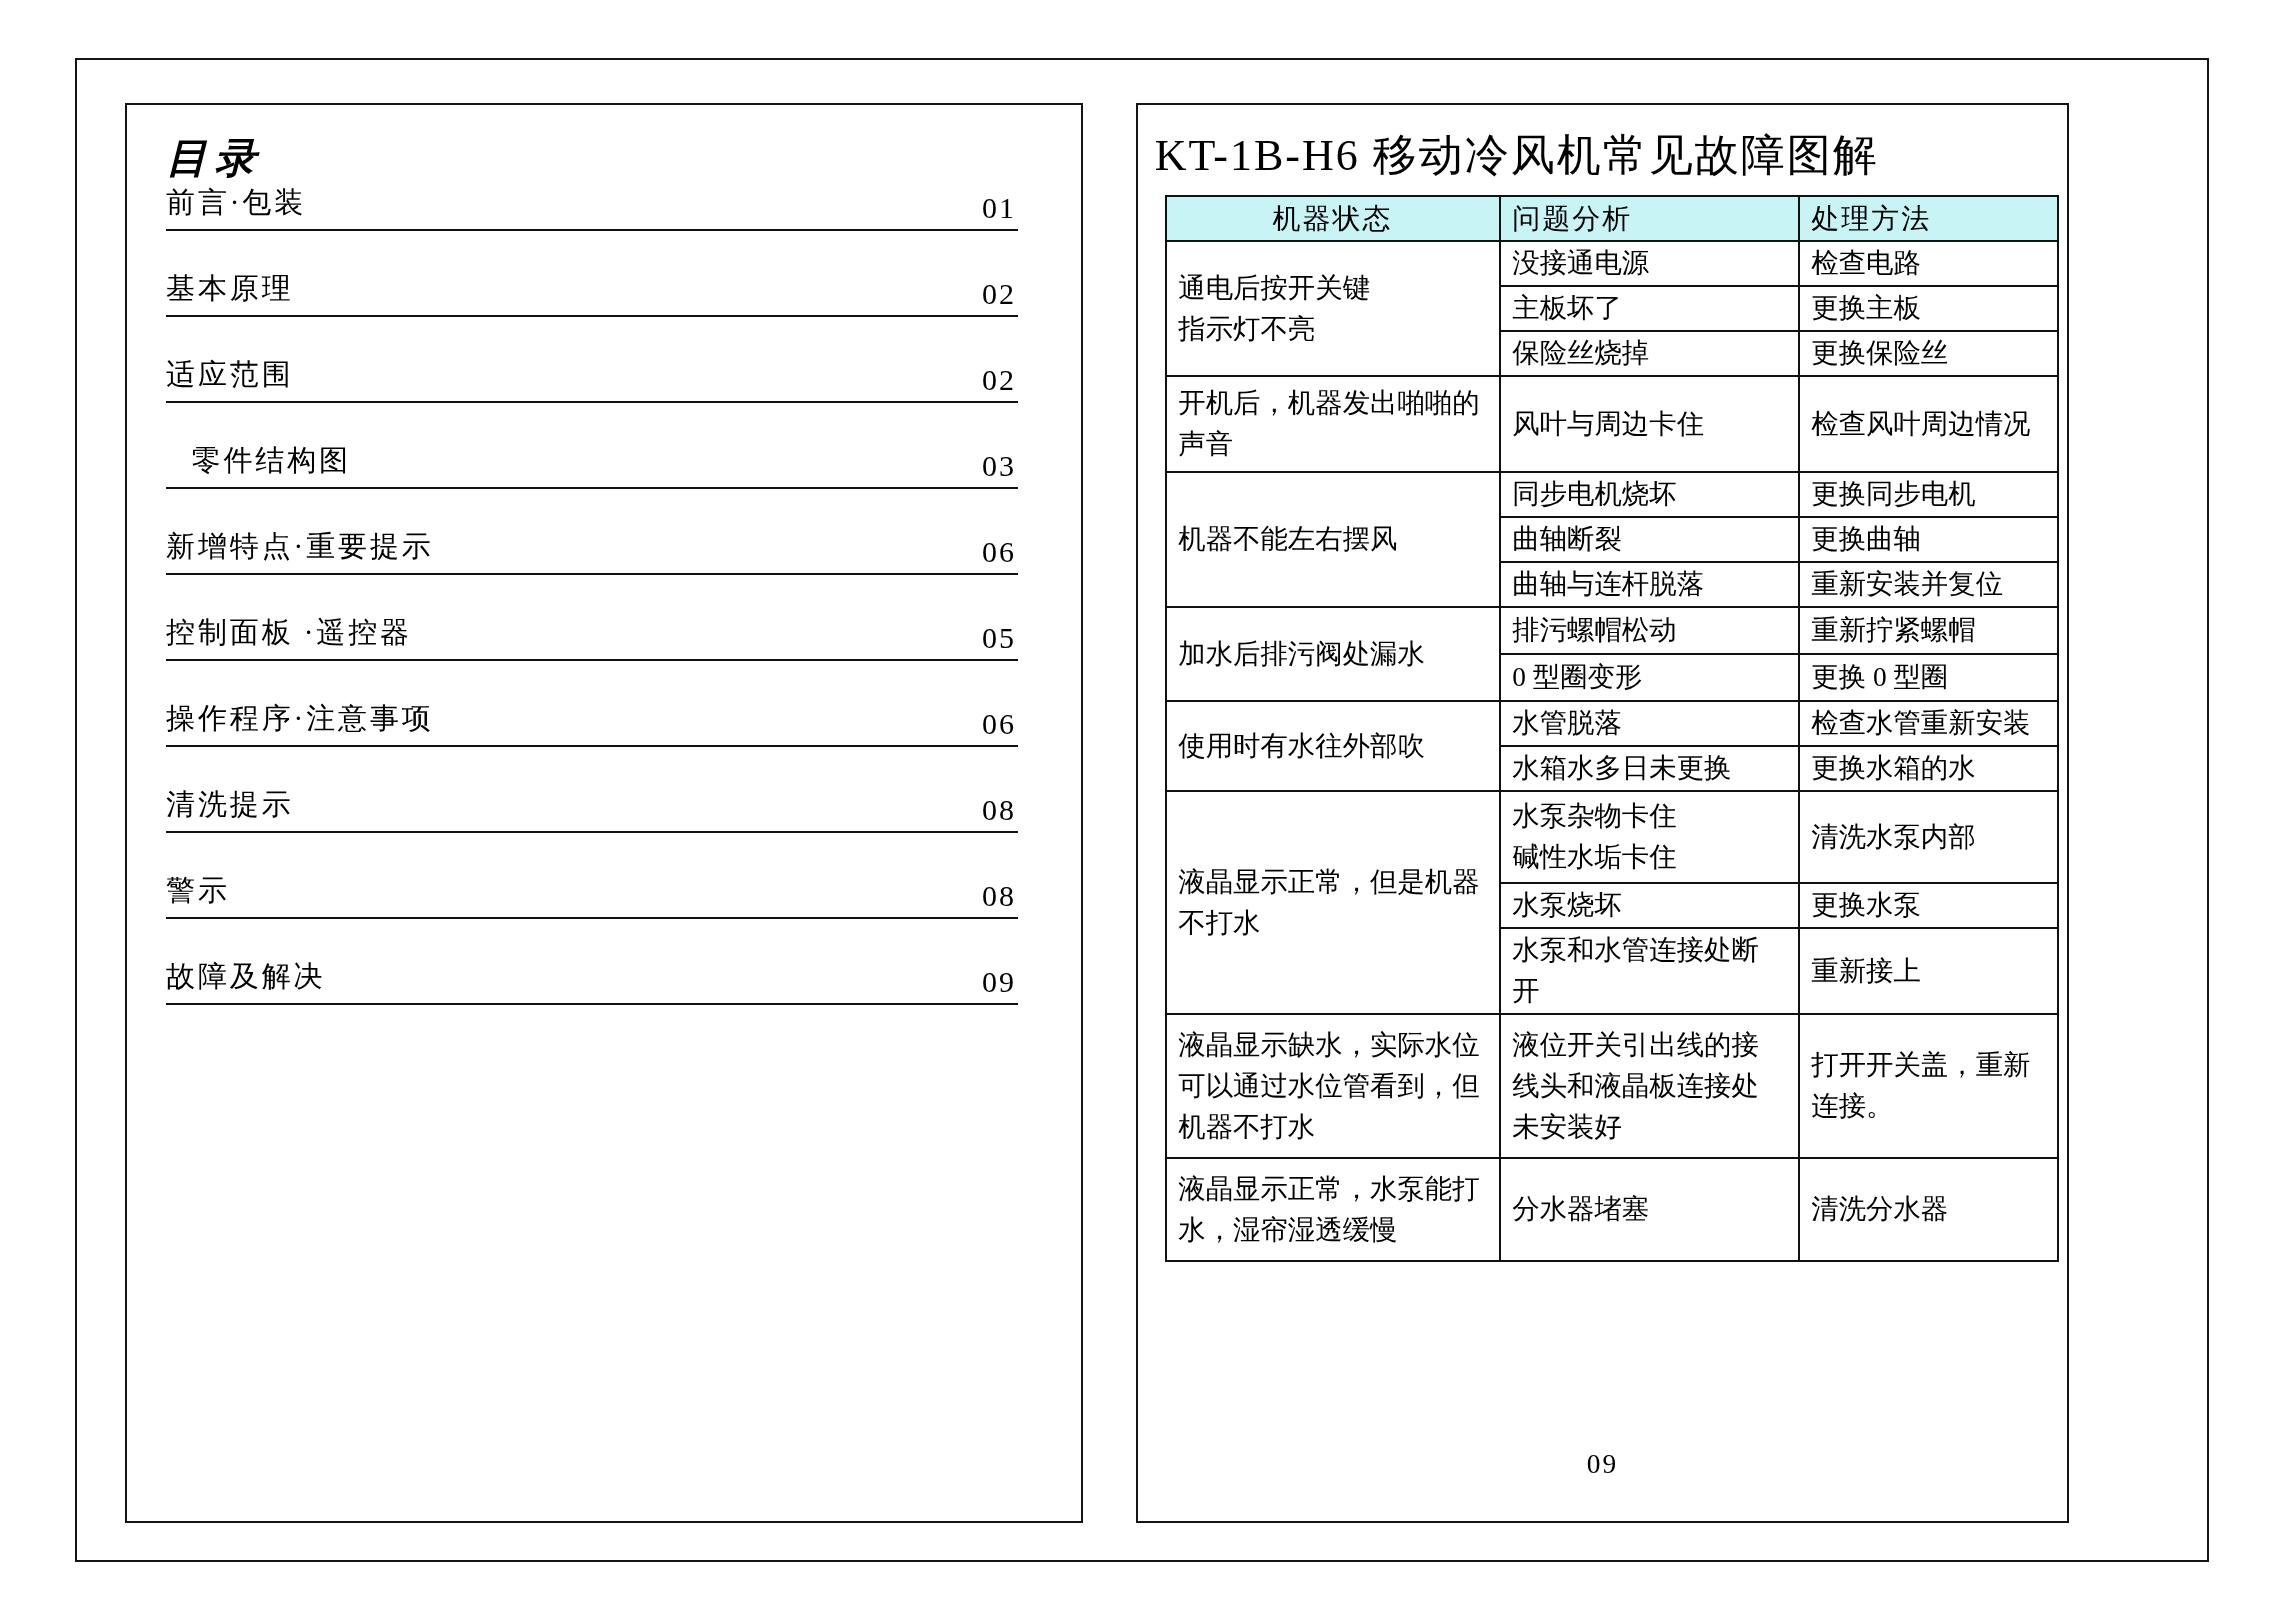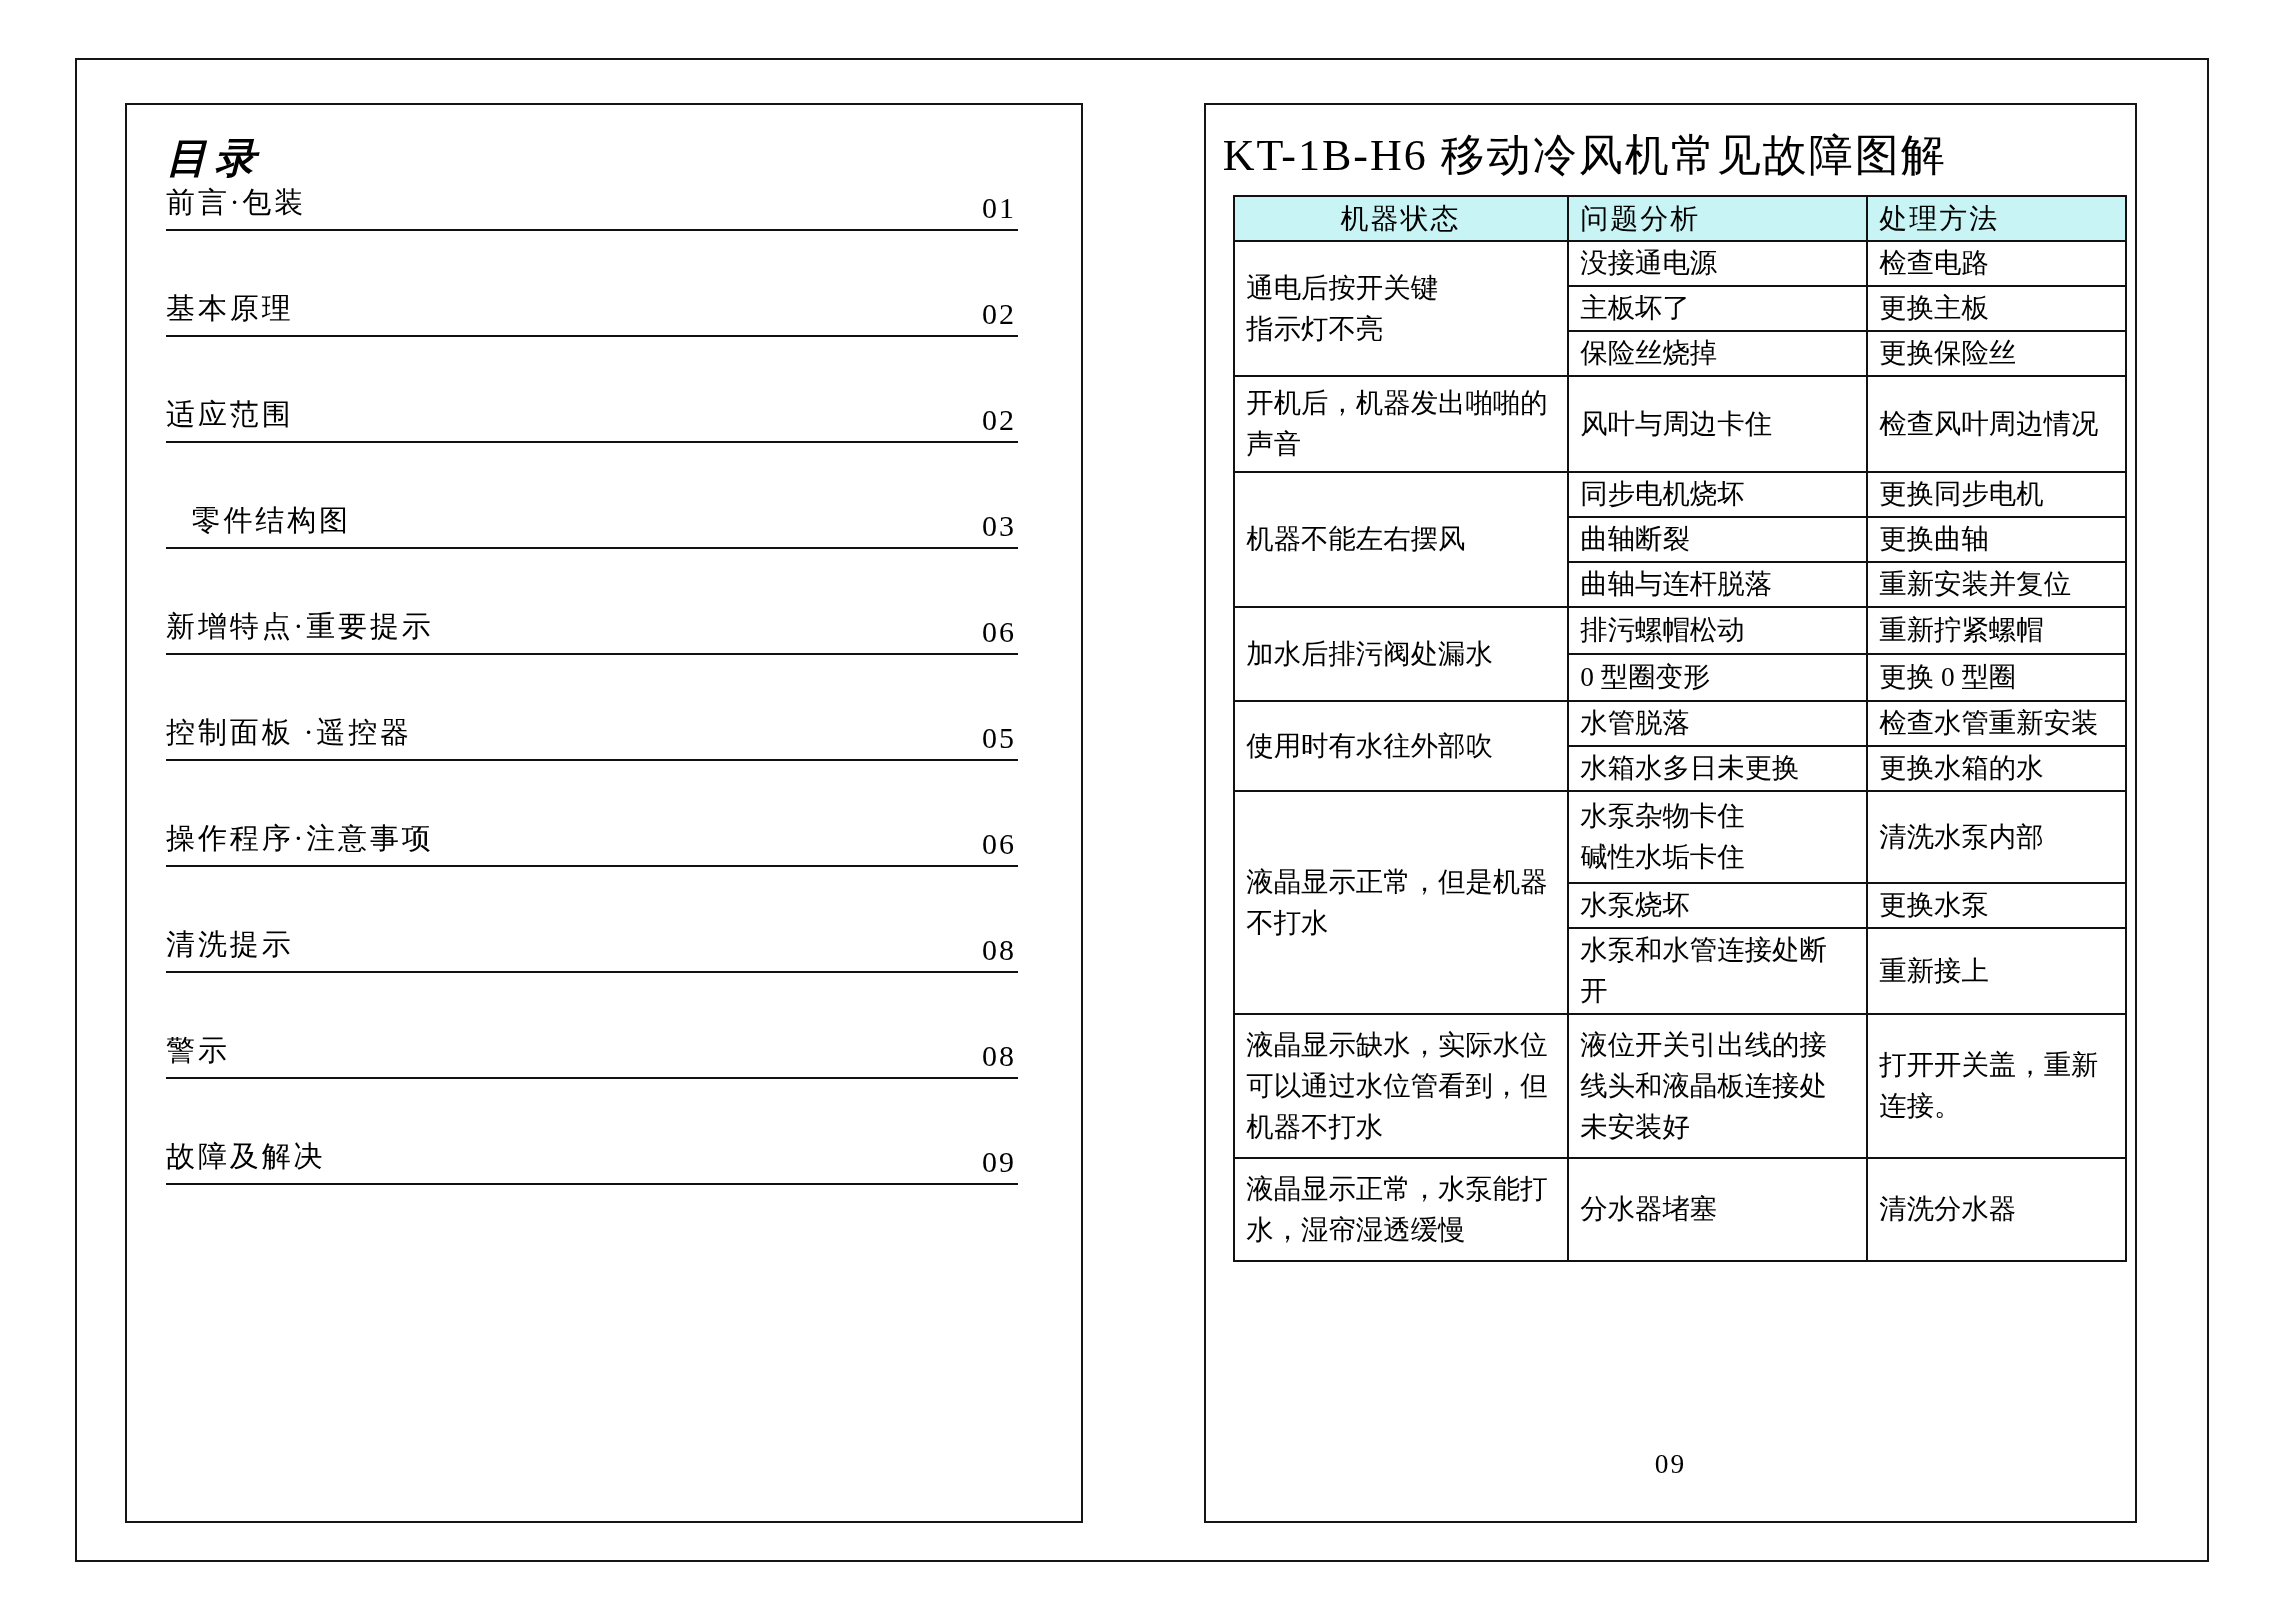--- a/index.html
+++ b/index.html
@@ -3,27 +3,27 @@
 <meta charset="utf-8">
 <style>
   html,body{margin:0;padding:0;background:#fff;}
   .canvas{position:relative;width:2293px;height:1621px;background:#fff;
           font-family:"Liberation Serif","DejaVu Serif",serif;color:#000;}
   .outer-frame{position:absolute;left:75px;top:58px;width:2134px;height:1504px;
                border:2px solid #151515;box-sizing:border-box;}
   .page{position:absolute;top:103px;height:1420px;border:2px solid #151515;
         box-sizing:border-box;background:#fff;}
   .page-left{left:125px;width:958px;}
-  .page-right{left:1204px;width:933px;font-family:Liberation Serif, serif;}
+  .page-right{left:1136px;width:933px;font-family:Liberation Serif, serif;}
 
   
   .toc-title{margin:25.5px 0 0 39px;font-size:41px;font-weight:bold;letter-spacing:7.8px;line-height:55px;font-style:italic;}
   .toc-list{margin:0 63px 0 39px;}
   .toc-row{display:flex;justify-content:space-between;align-items:flex-end;
-           height:106px;border-bottom:2px solid #111;box-sizing:border-box;}
+           height:86px;border-bottom:2px solid #111;box-sizing:border-box;}
   .toc-row:first-child{height:45px;}
   .toc-label{font-size:29px;letter-spacing:2.9px;margin-bottom:5.9px;white-space:nowrap;}
   .toc-page{font-size:30px;letter-spacing:2px;margin-bottom:3.9px;margin-right:2px;}
   .toc-row:nth-child(4) .toc-label{margin-left:25.5px;}
 
   
   .fault-title{margin:21.6px 0 0 16.7px;font-size:44px;font-weight:normal;
                letter-spacing:2px;line-height:57px;white-space:nowrap;}
   table.fault{border-collapse:collapse;table-layout:fixed;margin:11.8px 0 0 26.5px;width:892px;}
   table.fault th,table.fault td{border:2px solid #111;font-size:27.4px;line-height:41px;

